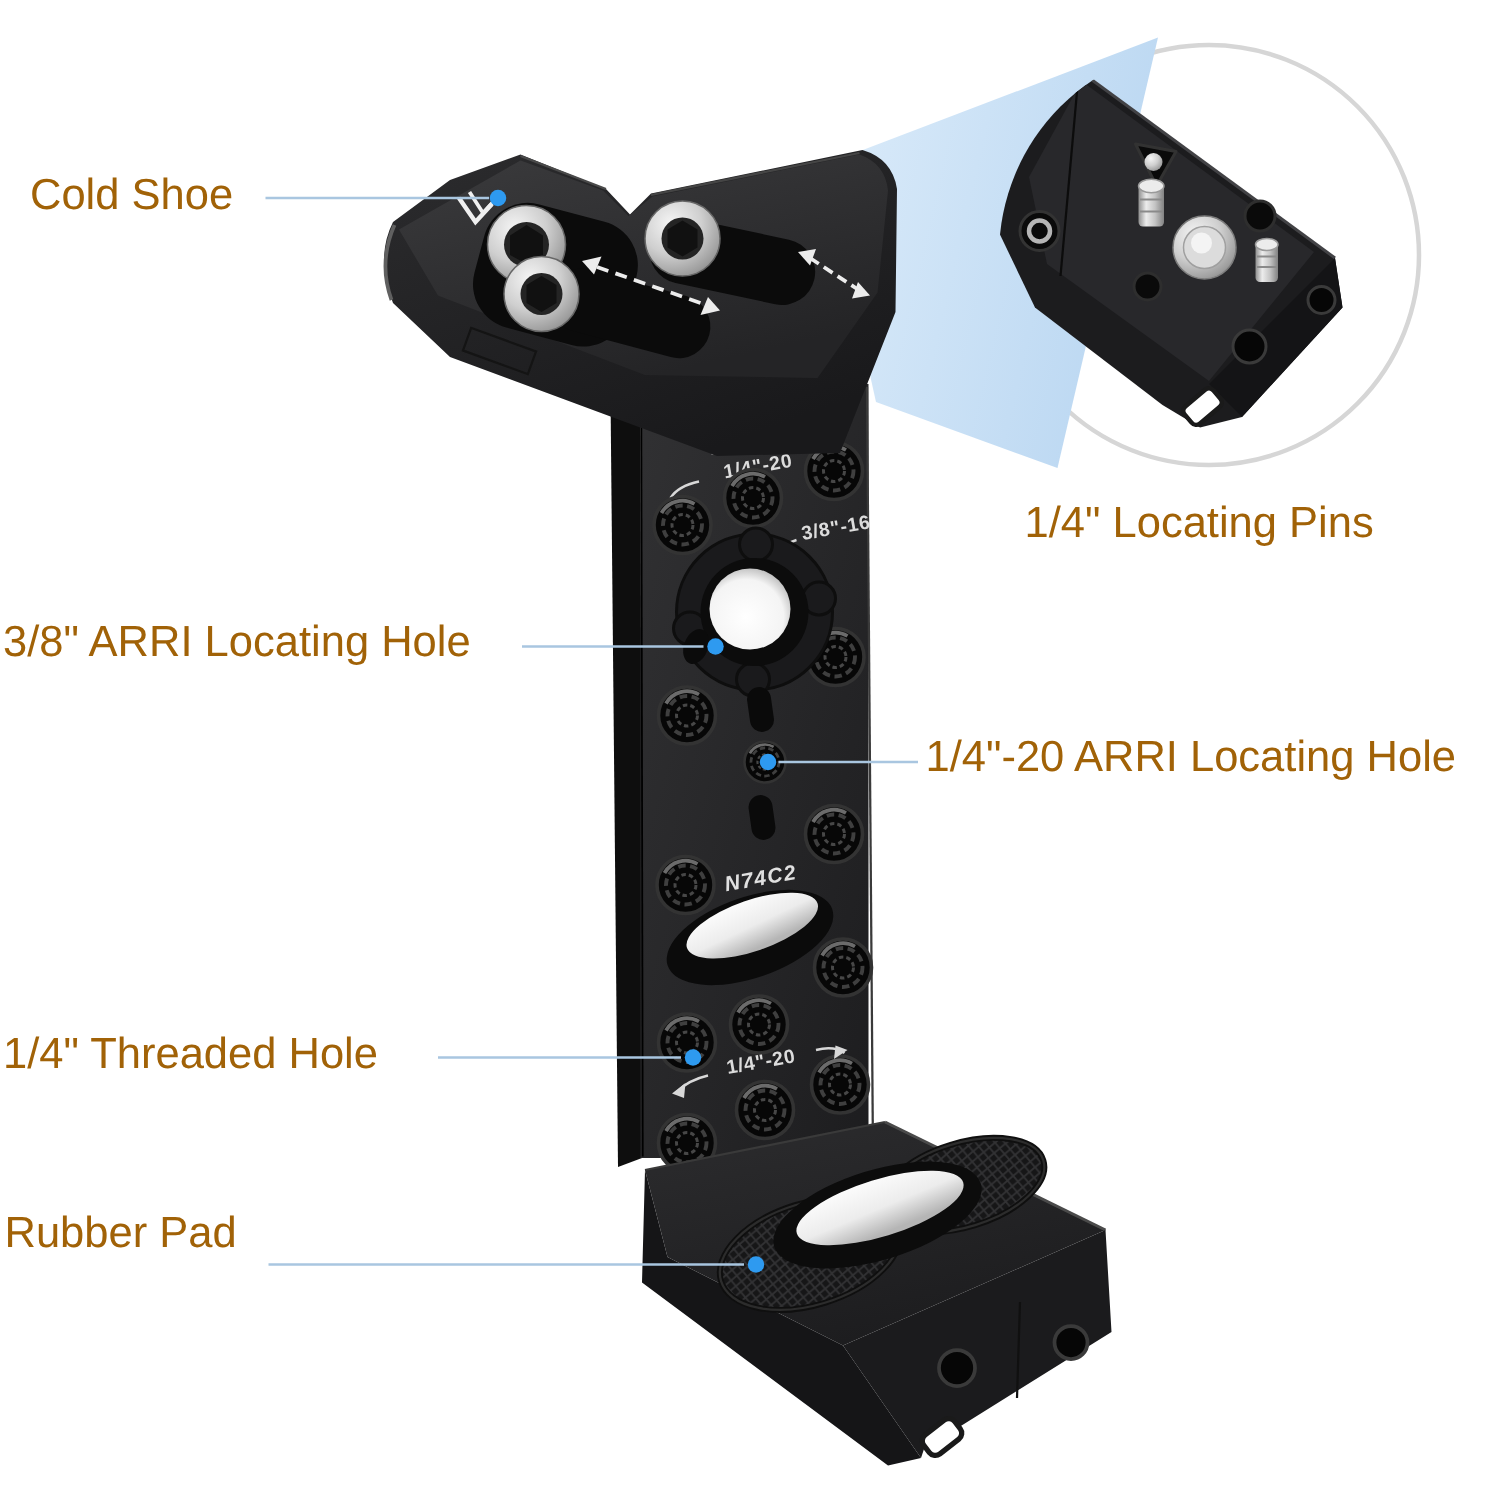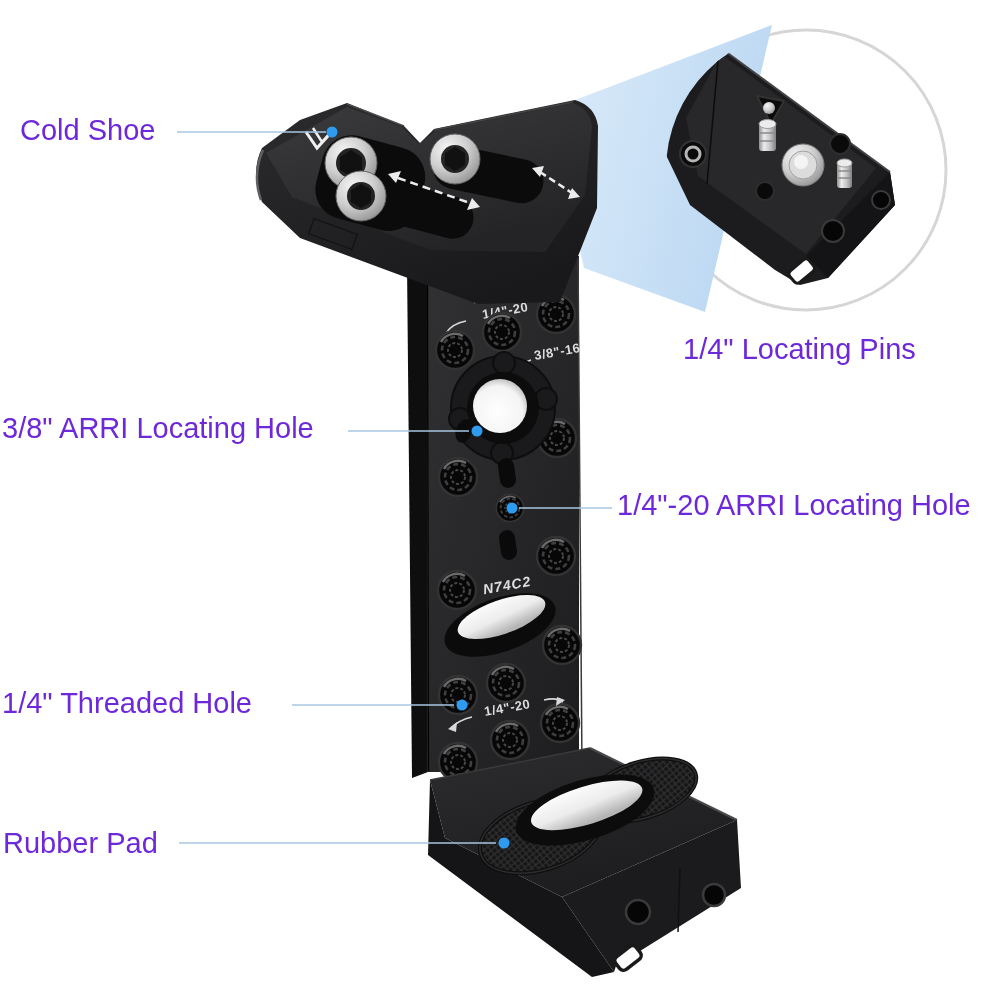--- a/index.html
+++ b/index.html
@@ -1,19 +1,19 @@
 <!DOCTYPE html>
 <html><head>
 <meta charset="utf-8">
 <style>
   html,body{margin:0;padding:0;background:#ffffff;}
   .stage{position:relative;width:1000px;height:1000px;background:#ffffff;overflow:hidden;
          font-family:"Liberation Sans",sans-serif;}
   .art{position:absolute;left:0;top:0;}
-  .callout{position:absolute;font-size:29px;color:#6d28d9;font-weight:400;
+  .callout{position:absolute;font-size:29px;color:#a16207;font-weight:400;
            white-space:nowrap;letter-spacing:0;}
   .eng-brand{font-family:"Liberation Sans",sans-serif;font-style:italic;font-weight:bold;
              font-size:27px;fill:#f2f2f2;letter-spacing:1px;}
   .eng-mark{font-family:"Liberation Sans",sans-serif;font-weight:bold;font-size:13px;
             fill:#dcdcdc;letter-spacing:.5px;}
   .eng-model{font-family:"Liberation Sans",sans-serif;font-style:italic;font-weight:bold;
              font-size:14px;fill:#e0e0e0;letter-spacing:1px;}
   .leader{stroke:#a9c6e0;stroke-width:1.6;}
   .dot{fill:#2e9af0;}
   svg text{text-anchor:middle;}
@@ -275,15 +275,15 @@
     <line class="leader" x1="179" y1="843" x2="496" y2="843"></line>
     <circle class="dot" cx="504" cy="843" r="5.5"></circle>
   </g>
 </svg>
 
 <div class="callout" style="left:20px;top:114px">Cold Shoe</div>
 <div class="callout" style="left:683px;top:333px">1/4" Locating Pins</div>
 <div class="callout" style="left:2px;top:412px">3/8" ARRI Locating Hole</div>
 <div class="callout" style="left:617px;top:489px">1/4"-20 ARRI Locating Hole</div>
 <div class="callout" style="left:2px;top:687px">1/4" Threaded Hole</div>
-<div class="callout" style="left:3px;top:827px">Rubber Pad</div>
+<div class="callout" style="left:3px;top:806px">Rubber Pad</div>
 
 </div>
 
 </body></html>

